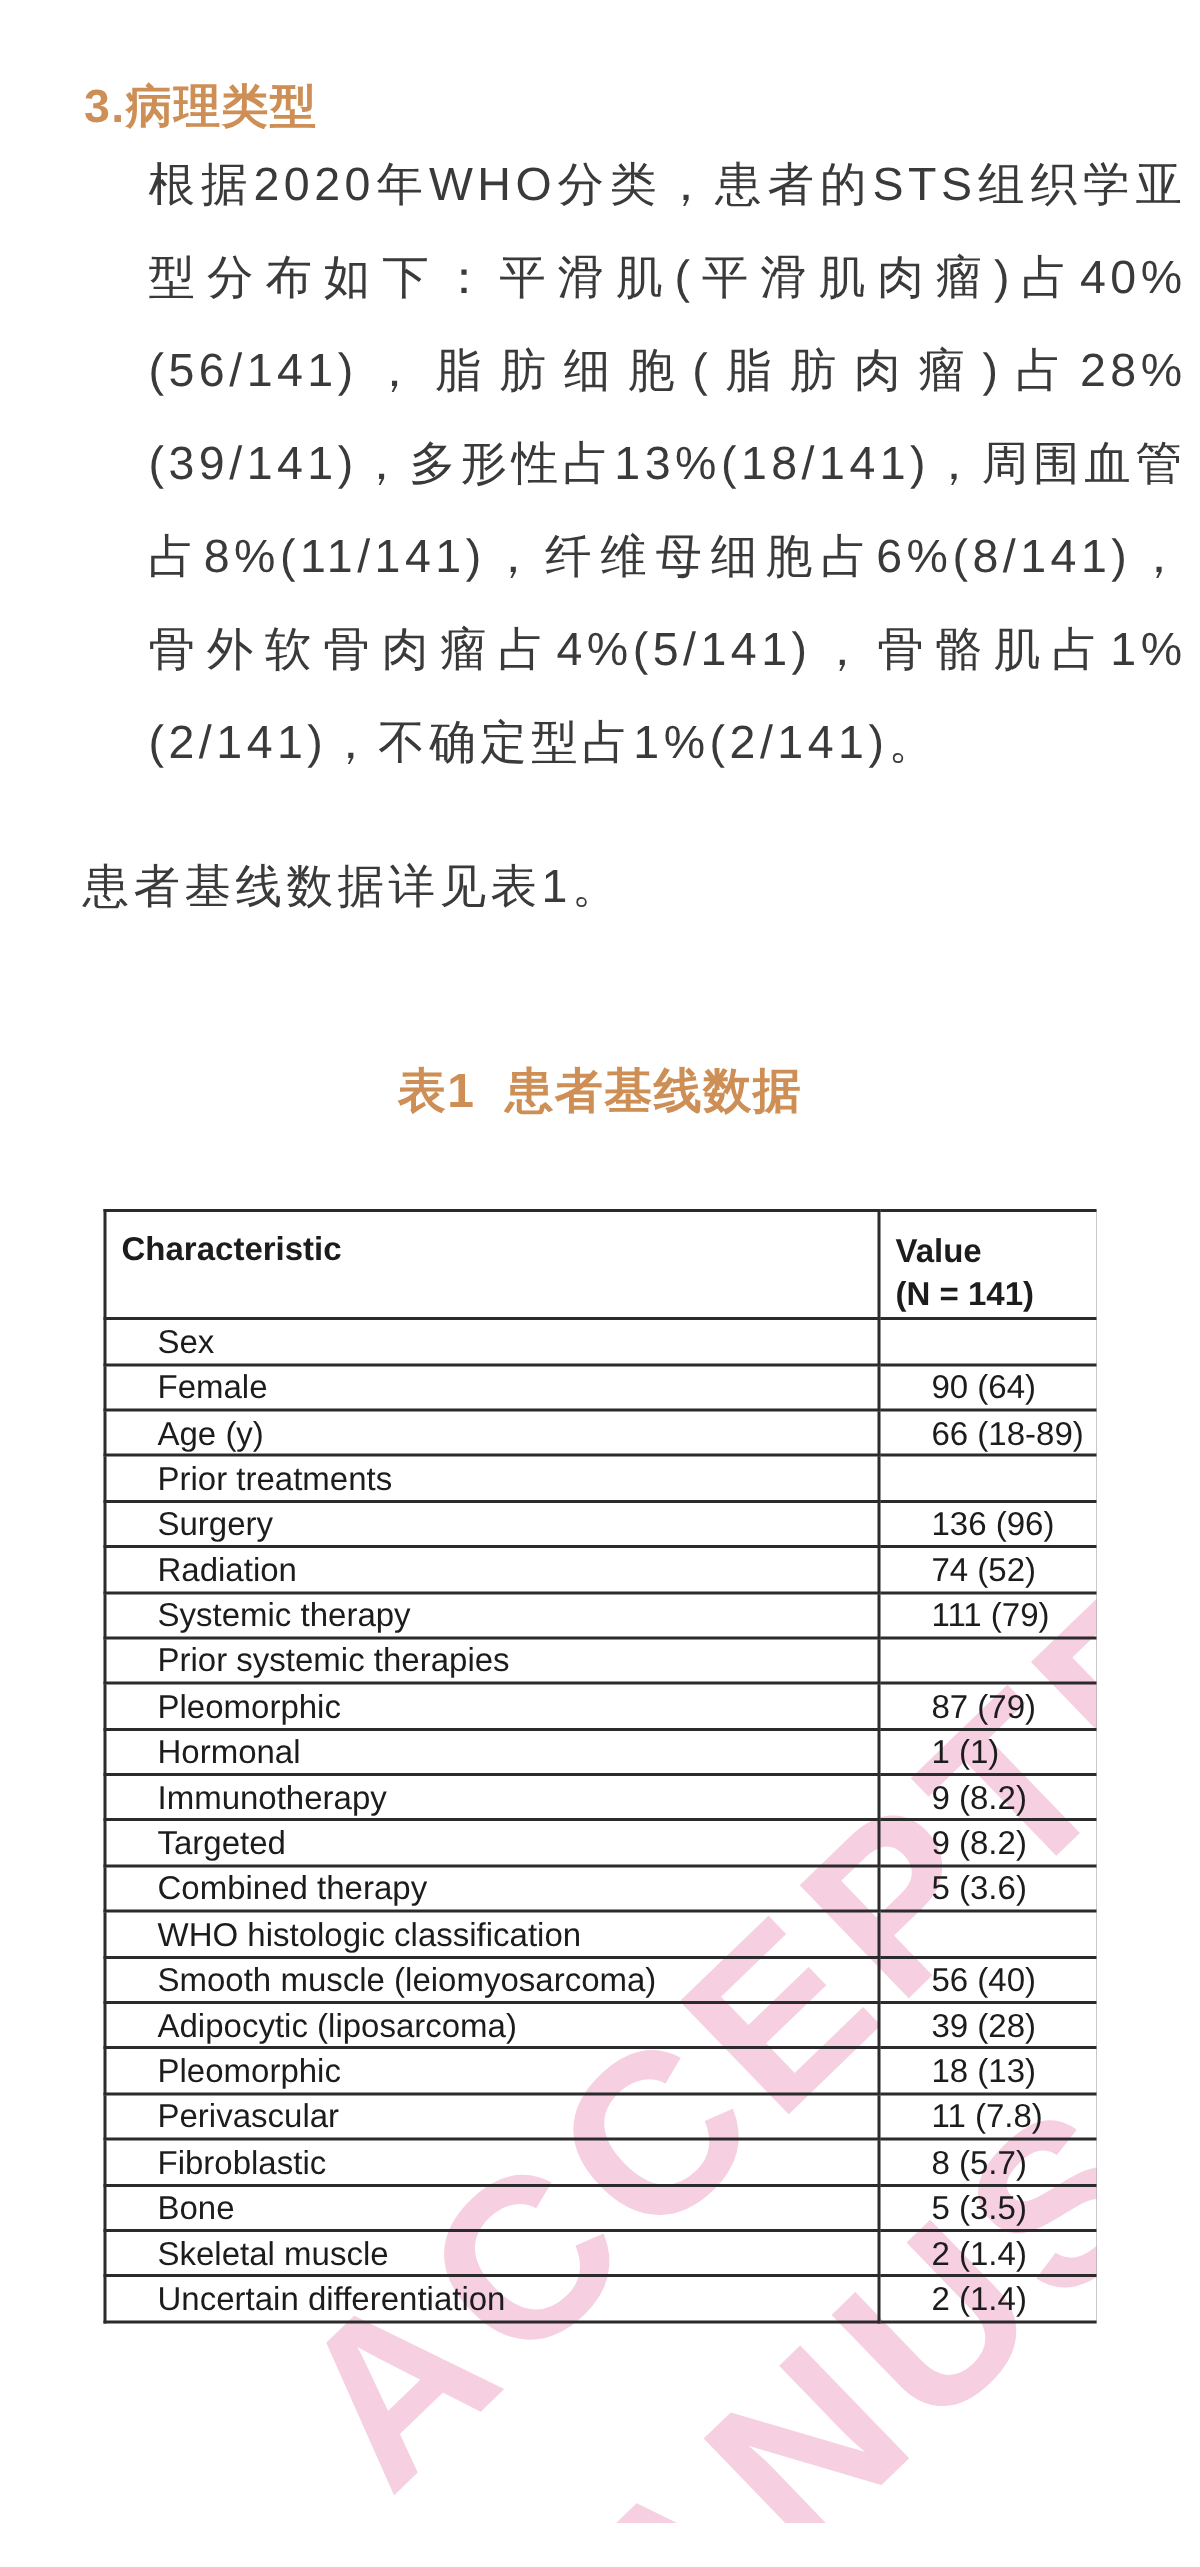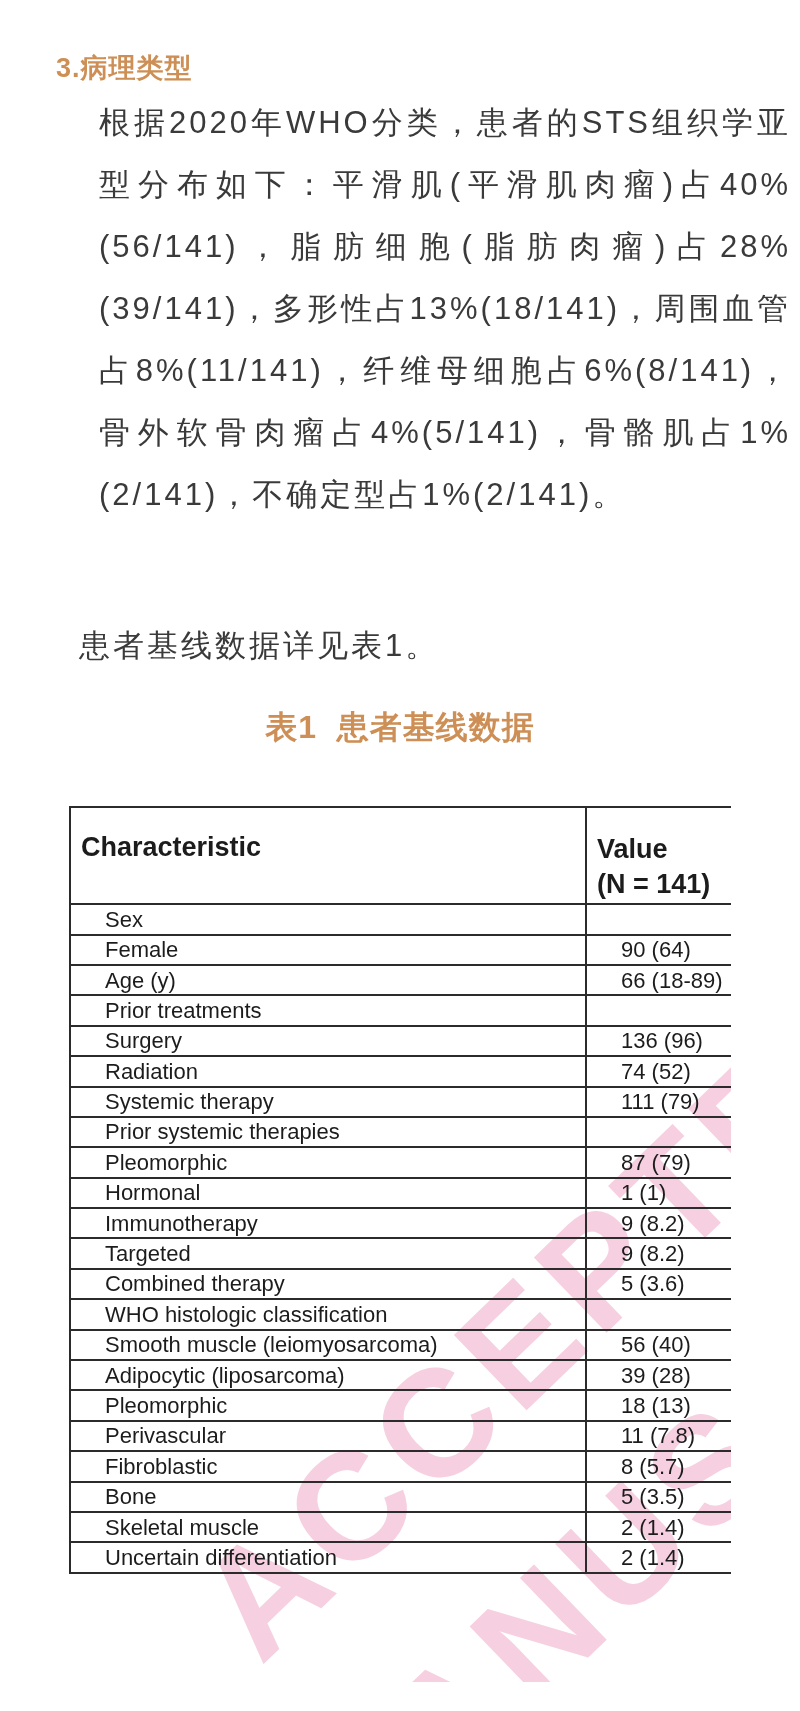--- a/index.html
+++ b/index.html
@@ -10,30 +10,30 @@
     --border:#2b2b2b;
   }
   *{margin:0;padding:0;box-sizing:border-box;}
   html,body{background:#ffffff;}
   body{
     width:800px;height:1711px;position:relative;overflow:hidden;
     font-family:"Liberation Sans","DejaVu Sans",sans-serif;
   }
   .section-heading{
     position:absolute;left:56px;top:50px;
-    font-size:27px;font-weight:bold;color:var(--accent);
+    font-size:31px;font-weight:bold;color:var(--accent);
     letter-spacing:1px;
   }
   .para{
     position:absolute;left:55px;width:692px;
     font-size:31px;line-height:62px;color:var(--body-text);
     text-align:justify;letter-spacing:3px;
   }
   .para-1{top:92px;margin-left:44px;}
-  .para-2{top:615px;text-align:left;margin-left:24px;}
+  .para-2{top:560px;text-align:left;}
   .table-caption{
     position:absolute;left:0;top:706px;width:800px;
     text-align:center;font-size:32px;font-weight:bold;
     color:var(--accent);white-space:pre;letter-spacing:1px;
   }
   
   .table-region{
     position:absolute;left:60px;top:750px;width:671px;height:932px;
     overflow:hidden;
   }
@@ -55,22 +55,22 @@
   }
   table.baseline col.c1{width:516px;}
   table.baseline col.c2{width:146px;}
   table.baseline th,table.baseline td{
     border:2px solid var(--border);
     text-align:left;vertical-align:middle;
     padding:1px 10px;background:transparent;
     overflow:hidden;white-space:nowrap;
   }
   table.baseline th{
-    height:66px;font-size:27px;font-weight:bold;vertical-align:top;
-    padding-top:24px;
+    height:66px;font-size:22px;font-weight:bold;vertical-align:top;
+    padding-top:12px;
   }
   table.baseline td{height:30.4px;line-height:1.15;padding-left:34px;}
   table.baseline td.indent{}
   th .hdr-line{display:block;line-height:1.3;}
 </style>
 </head>
 <body>
 
 <div class="section-heading">3.病理类型</div>
 

